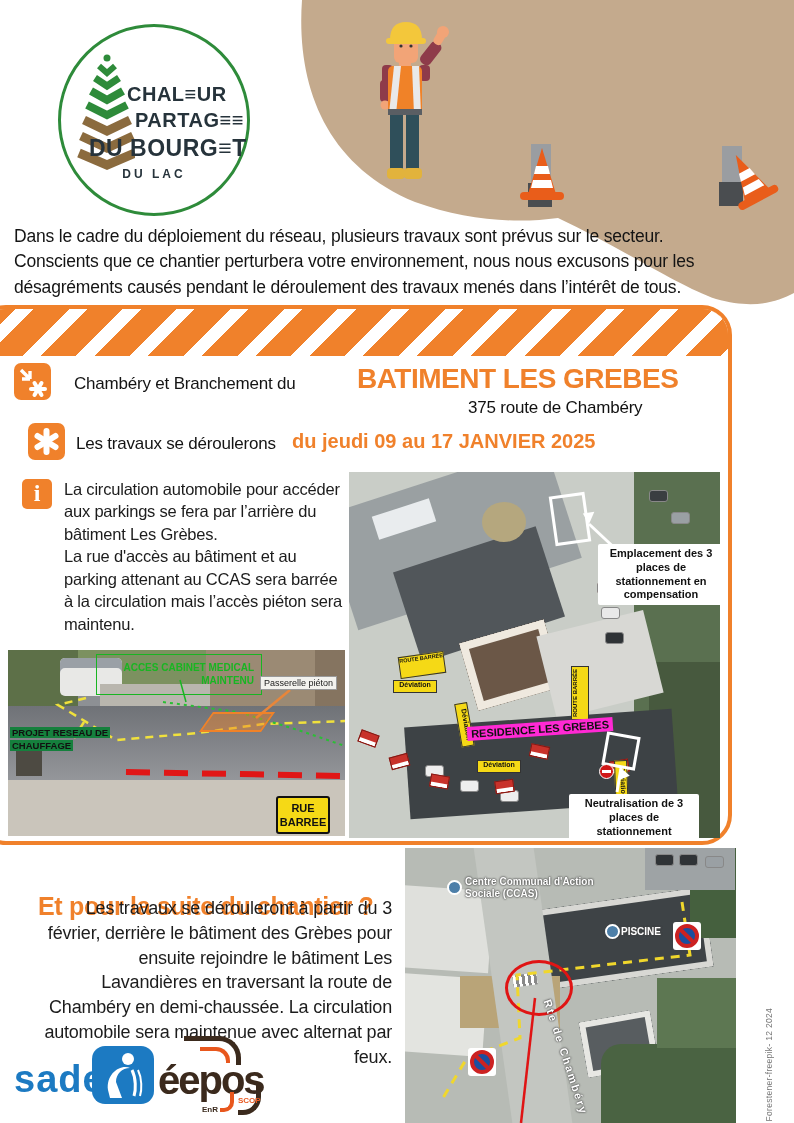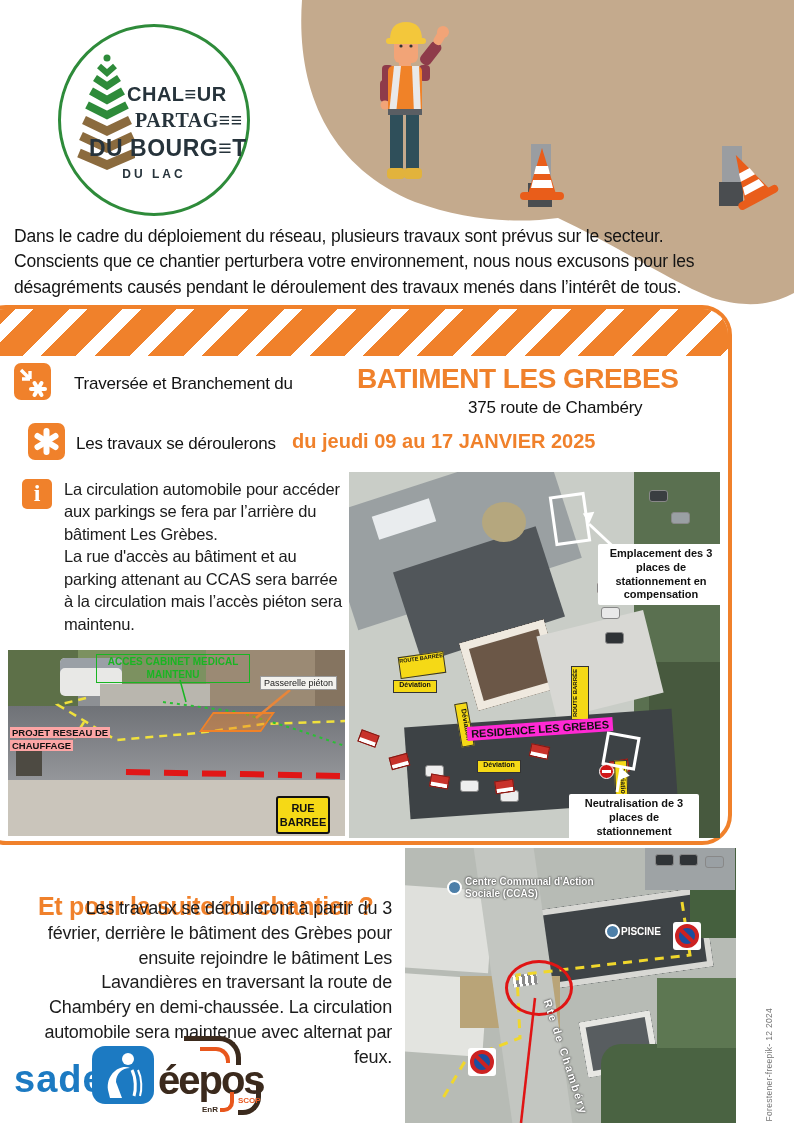--- a/index.html
+++ b/index.html
@@ -6,21 +6,21 @@
   .page{position:relative;width:794px;height:1123px;background:#fff;overflow:hidden;
         font-family:"Liberation Sans",sans-serif;color:#111;margin:0 auto;}
   .abs{position:absolute;}
 
   
   .tan-blob{position:absolute;top:0;left:0;width:794px;height:320px;}
   .logo-circle{position:absolute;left:58px;top:24px;width:186px;height:186px;border-radius:50%;
                border:3px solid var(--logo-green,#2E8B3A);background:#fff;}
   .logo-line{position:absolute;font-weight:700;color:#26333B;letter-spacing:.5px;white-space:nowrap;}
   .l1{left:66px;top:56px;font-size:20px;}
-  .l2{left:74px;top:82px;font-size:20px;font-family:Liberation Serif, serif;}
+  .l2{left:74px;top:82px;font-size:20px;}
   .l3{left:28px;top:108px;font-size:23px;}
   .l4{left:0;top:140px;width:186px;text-align:center;font-size:12px;letter-spacing:3px;}
 
   .sign{position:absolute;left:458px;top:54px;width:293px;height:92px;background:#fff;
         border:7px solid #8B8E93;border-radius:7px;box-sizing:border-box;}
   .sign-title{position:absolute;left:0;top:7px;width:100%;text-align:center;font-size:33px;
               font-weight:800;color:var(--accent-text,#F28B3C);letter-spacing:1px;white-space:nowrap;}
   .sign-sub{position:absolute;left:0;top:44px;width:100%;text-align:center;font-size:25px;
             font-weight:800;color:var(--accent-text,#F28B3C);letter-spacing:.5px;white-space:nowrap;}
   .screw{position:absolute;width:6px;height:6px;border-radius:50%;background:#5b5e62;}
@@ -47,26 +47,26 @@
   .info-i{position:absolute;left:22px;top:479px;width:30px;height:30px;background:var(--accent,#F0812B);
           border-radius:5px;color:#fff;font-family:"Liberation Serif",serif;font-weight:700;
           font-size:24px;text-align:center;line-height:28px;}
   .info-text{position:absolute;left:64px;top:478px;width:284px;font-size:16.5px;line-height:1.36;
              letter-spacing:-0.2px;color:#1c1c1c;}
   .info-text p{margin:0;}
 
   
   .photo{position:absolute;left:8px;top:650px;width:337px;height:186px;overflow:hidden;background:#8d9094;}
   .ph{position:absolute;}
-  .lbl-green{position:absolute;left:88px;top:4px;width:150px;text-align:center;color:#19b522;
-             font-size:10px;font-weight:800;line-height:1.25;border:1px solid #19b522;padding:1px;}
+  .lbl-green{position:absolute;left:88px;top:4px;width:150px;text-align:right;color:#19b522;
+             font-size:10px;font-weight:800;line-height:1.25;border:1px solid #19b522;padding:7px;}
   .lbl-pass{position:absolute;left:252px;top:26px;background:#f3f2ee;border:1px solid #999;color:#222;
             font-size:9px;padding:1px 3px;white-space:nowrap;}
   .lbl-projet{position:absolute;left:2px;top:76px;font-size:9.5px;font-weight:800;color:#111;line-height:1.4;}
-  .lbl-projet span{background:#fca5a5;padding:0 2px;}
+  .lbl-projet span{background:#15803d;padding:0 2px;}
   .rue-barree{position:absolute;left:268px;top:146px;width:54px;height:38px;background:var(--sign-yellow,#F5D916);
               border:2px solid #111;border-radius:3px;color:#111;font-size:11px;font-weight:900;
               text-align:center;line-height:1.3;padding-top:3px;box-sizing:border-box;}
   .watermark{position:absolute;left:128px;top:172px;font-size:8px;color:#eee;opacity:.75;margin-top:24px;}
 
   
   .map1{position:absolute;left:349px;top:472px;width:371px;height:366px;overflow:hidden;background:#c9cdc7;}
   .white-box{position:absolute;background:#fff;border-radius:2px;color:#111;font-weight:700;
              text-align:center;font-size:11px;line-height:1.25;padding:3px 4px;}
   .hl-rect{position:absolute;border:3px solid #fff;}
@@ -197,21 +197,21 @@
   <div class="sq-icon" style="left:14px;top:363px;width:37px;height:37px;">
     <svg width="37" height="37" viewBox="0 0 37 37">
       <path d="M7,7 L16,16 M16,16 L16,8 M16,16 L8,16" stroke="#fff" stroke-width="3.4" fill="none"></path>
       <g stroke="#fff" stroke-width="4" stroke-linecap="round">
         <line x1="17" y1="26" x2="31" y2="26"></line>
         <line x1="20.5" y1="20" x2="27.5" y2="32"></line>
         <line x1="27.5" y1="20" x2="20.5" y2="32"></line>
       </g>
     </svg>
   </div>
-  <div class="works-prefix" style="left:74px;top:374px;">Traversée et Branchement du</div>
+  <div class="works-prefix" style="left:74px;top:374px;">Chambéry et Branchement du</div>
   <div class="works-title" style="left:314px;top:363px;margin-left:43px;">BATIMENT LES GREBES</div>
   <div class="works-addr">375 route de Chambéry</div>
 
   <div class="sq-icon" style="left:28px;top:423px;width:37px;height:37px;">
     <svg width="37" height="37" viewBox="0 0 37 37">
       <g stroke="#fff" stroke-width="6" stroke-linecap="round">
         <line x1="18.5" y1="8" x2="18.5" y2="29"></line>
         <line x1="9.5" y1="13" x2="27.5" y2="24"></line>
         <line x1="27.5" y1="13" x2="9.5" y2="24"></line>
       </g>

